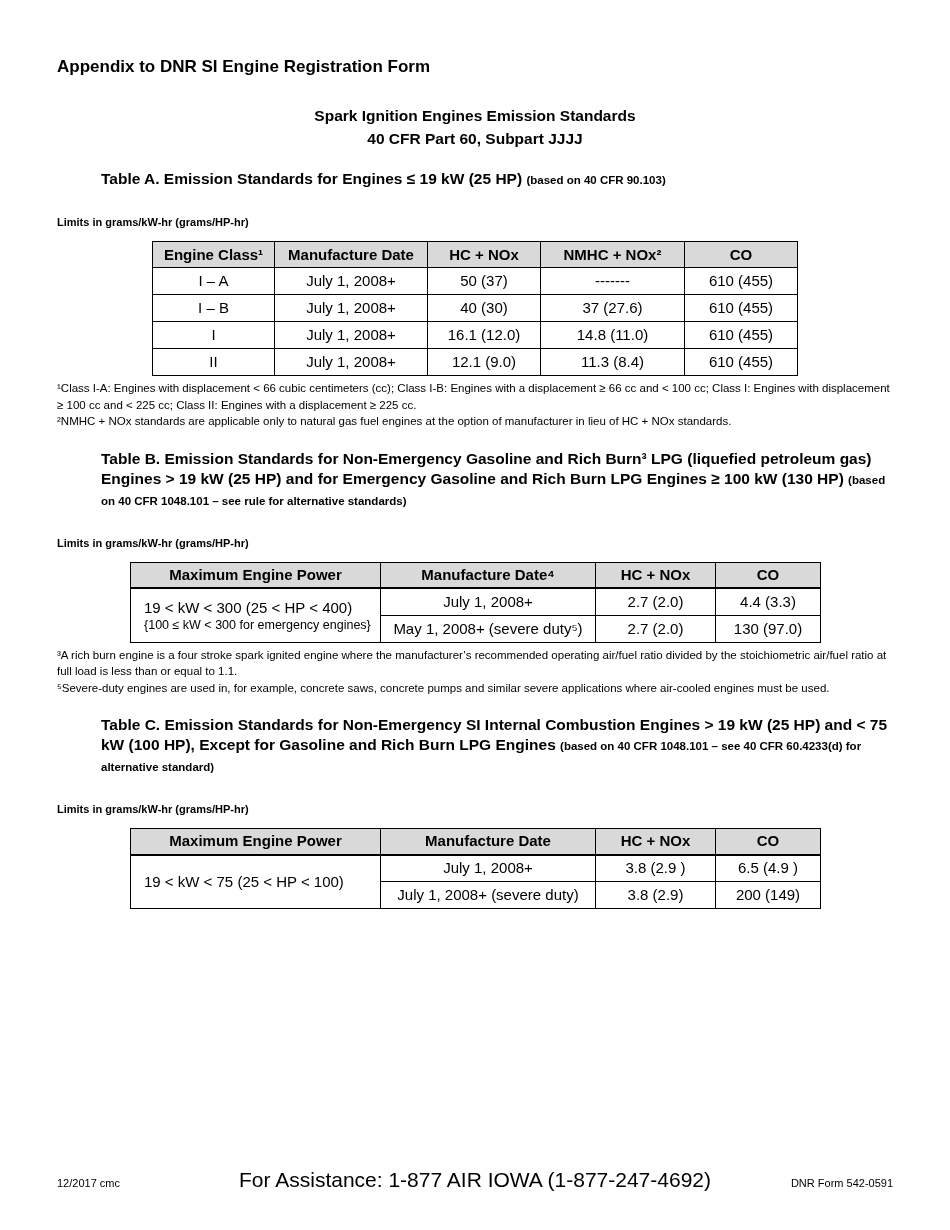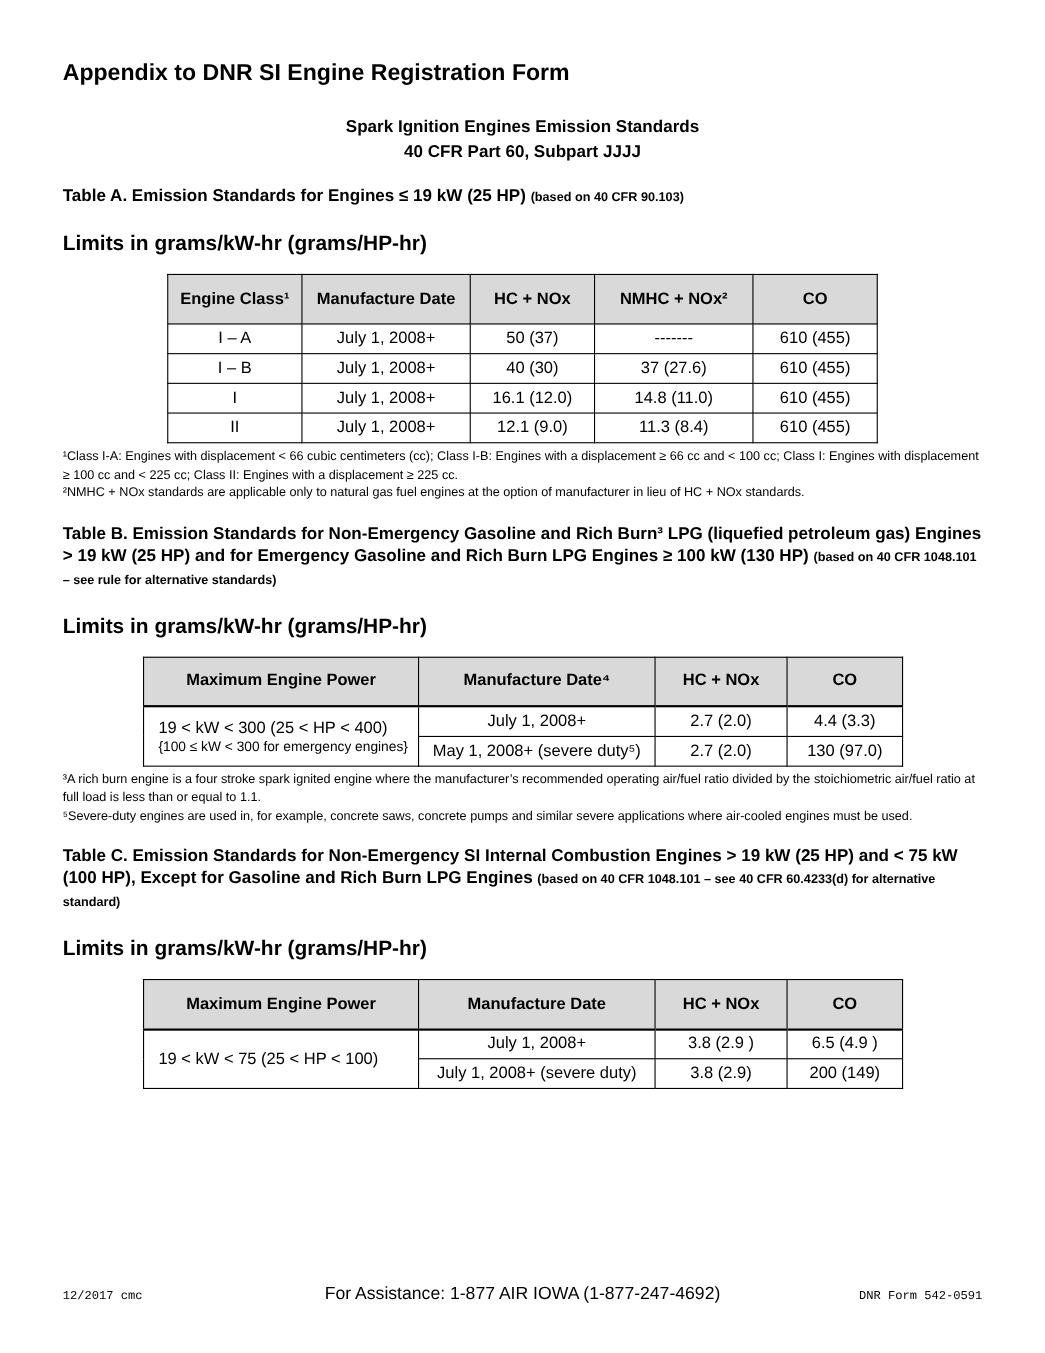--- a/index.html
+++ b/index.html
@@ -9,64 +9,64 @@
   }
   *{box-sizing:border-box;}
   html,body{margin:0;padding:0;}
   body{
     width:950px;height:1230px;background:#ffffff;color:var(--text);
     font-family:"Liberation Sans","DejaVu Sans",sans-serif;
     font-size:15px;position:relative;overflow:hidden;
   }
   .page{padding:58px 57px 0 57px;position:relative;height:1230px;}
   .appendix-heading{
-    font-size:21px;font-weight:bold;margin:0;line-height:17px;
+    font-size:17px;font-weight:bold;margin:0;line-height:17px;
   }
   .doc-title{
     text-align:center;font-weight:bold;font-size:15.5px;line-height:23px;
     margin-top:29px;
   }
   .table-title{
-    font-weight:bold;font-size:15.5px;line-height:20px;margin-top:19px;
+    font-weight:bold;font-size:15.5px;line-height:20px;margin-top:19px;margin-left:44px;
   }
   .table-title .title-note{
     font-size:11.5px;font-weight:bold;
   }
   .limits-label{
-    font-weight:bold;font-size:19px;line-height:16px;margin-top:24px;
+    font-weight:bold;font-size:11px;line-height:16px;margin-top:24px;
   }
   table{
     border-collapse:collapse;margin-top:6px;table-layout:fixed;
   }
   th,td{
     border:1px solid var(--border);
     text-align:center;vertical-align:middle;
     font-size:15px;line-height:18px;padding:3px 4px;
   }
   th{
-    background:var(--header-bg);font-weight:bold;height:45px;
+    background:var(--header-bg);font-weight:bold;height:26px;
   }
   td{height:27px;}
   .tbl-b th,.tbl-c th{border-bottom:2.5px solid var(--border);}
   .tbl-a{margin-left:95px;width:645px;}
   .tbl-b,.tbl-c{margin-left:73px;width:690px;border-radius:29px;}
   .power-cell{text-align:left;padding-left:13px;}
   .power-line-1{font-size:15px;line-height:19px;}
   .power-line-2{font-size:12.5px;line-height:16px;}
   .footnotes{margin-top:4px;}
   .footnote{
     font-size:11.5px;line-height:16.5px;margin:0;font-weight:normal;
   }
   .footer{
     position:absolute;top:1168px;left:57px;right:57px;
     display:flex;align-items:baseline;
   }
-  .footer .side{font-size:11px;flex:1;font-family:Liberation Mono, monospace;}
+  .footer .side{font-size:11px;flex:1;}
   .footer .side.right{text-align:right;}
-  .footer .assist{font-size:16px;text-align:center;white-space:nowrap;}
+  .footer .assist{font-size:21px;text-align:center;white-space:nowrap;}
 </style>
 </head>
 <body>
 
 <div class="page">
 
   <p class="appendix-heading">Appendix to DNR SI Engine Registration Form</p>
 
   <div class="doc-title">
     <div>Spark Ignition Engines Emission Standards</div>

